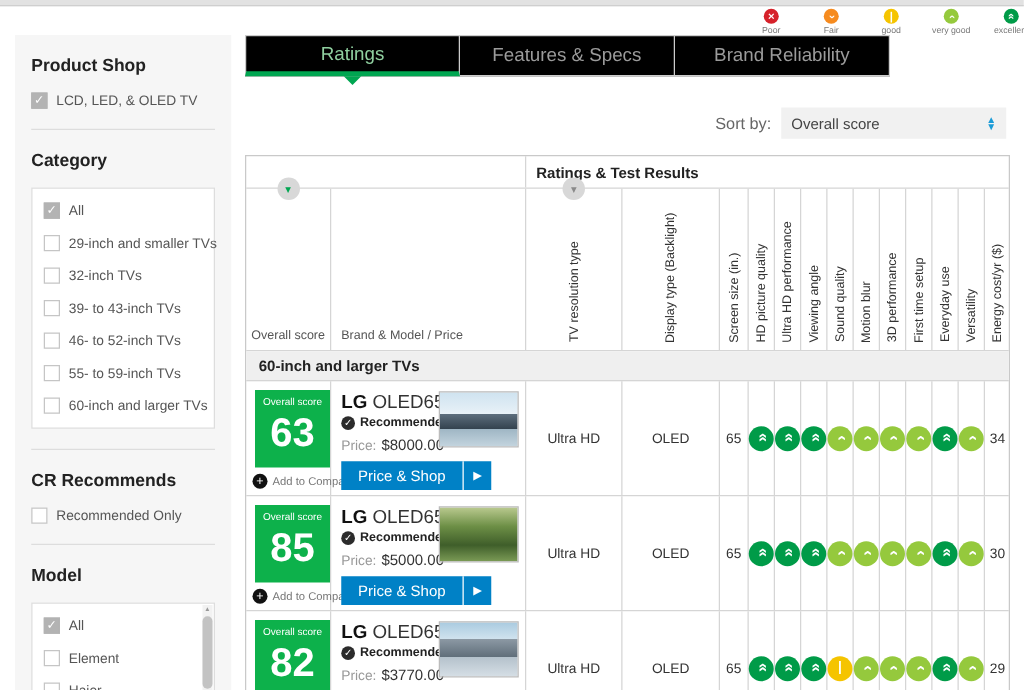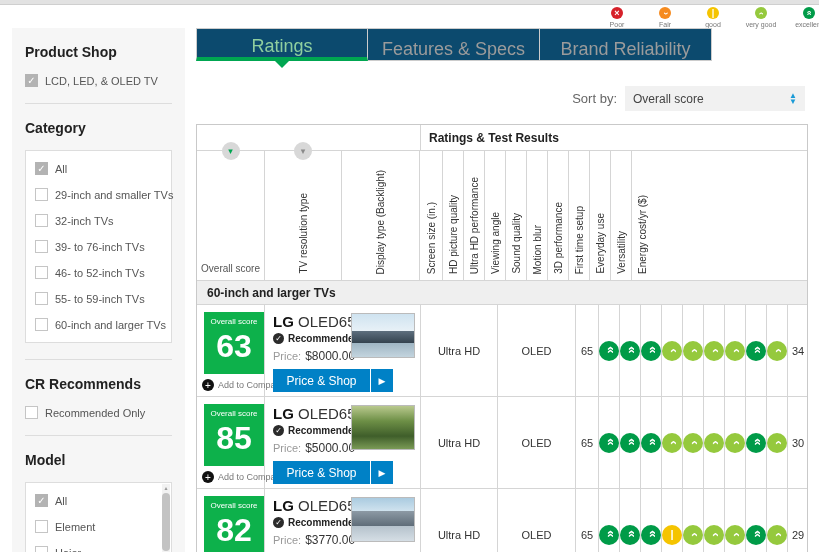--- a/index.html
+++ b/index.html
@@ -36,22 +36,22 @@
   .cb-lbl { font-size:11px; color:#555; white-space:nowrap; }
   .list-box { background:#fff; border:1px solid #ddd; padding:11px 9px; position:relative; }
   .brand-box { height:120px; overflow:hidden; }
   .sb-track { position:absolute; right:1px; top:1px; width:8px; height:118px; background:#f2f2f2; }
   .sb-thumb { position:absolute; right:1px; top:10px; width:8px; height:58px; background:#c3c3c3; border-radius:4px; }
   .sb-arrow { position:absolute; right:1px; top:1px; width:8px; font-size:6px; color:#999; text-align:center; }
 
   
   .main { position:absolute; left:196px; top:0; width:623px; height:552px; }
   .tabs { position:absolute; left:0; top:28px; display:flex; }
-  .tab { width:172px; height:33px; border:1px solid #ccc; display:flex; align-items:flex-end; justify-content:center;
-         font-size:18px; color:#9b9b9b; background:#0c4a6e; cursor:pointer; position:relative; }
+  .tab { width:172px; height:33px; border:1px solid #ccc; display:flex; align-items:center; justify-content:center;
+         font-size:15px; color:#9b9b9b; background:#000000; cursor:pointer; position:relative; }
   .tab + .tab { border-left:none; }
   .tab.active { color:#8fcf9f; border-bottom:4px solid #00a651; }
   .tab.active .tri { position:absolute; left:50%; bottom:-11px; margin-left:-7px; width:0; height:0;
          border-left:7px solid transparent; border-right:7px solid transparent; border-top:7px solid #00a651; }
 
   .models-line { position:absolute; left:2px; top:91px; font-size:13px; color:#333; }
   .models-line b { font-weight:bold; }
   .models-line span { margin-right:3px; }
 
   .sortby { position:absolute; right:14px; top:86px; display:flex; align-items:center; }
@@ -171,21 +171,21 @@
       <div class="cb-row">
         <span class="cb"></span>
         <span class="cb-lbl">29-inch and smaller TVs</span>
       </div>
       <div class="cb-row">
         <span class="cb"></span>
         <span class="cb-lbl">32-inch TVs</span>
       </div>
       <div class="cb-row">
         <span class="cb"></span>
-        <span class="cb-lbl">39- to 76-inch TVs</span>
+        <span class="cb-lbl">39- to 43-inch TVs</span>
       </div>
       <div class="cb-row">
         <span class="cb"></span>
         <span class="cb-lbl">46- to 52-inch TVs</span>
       </div>
       <div class="cb-row">
         <span class="cb"></span>
         <span class="cb-lbl">55- to 59-inch TVs</span>
       </div>
       <div class="cb-row">
@@ -251,20 +251,23 @@
   <div class="rtable">
     <div class="trow hrow1">
       <div class="h-left"></div>
       <div class="h-right">Ratings &amp; Test Results</div>
     </div>
     <div class="trow hrow2" id="header-row">
         <div class="cell c-overall hcell">
           <div class="sort-circle green">▾</div>
           <div class="hlabel">Overall score</div>
         </div>
+        <div class="cell c-brand hcell" style="align-items: flex-start; padding-left: 8px;">
+          <div class="hlabel">Brand &amp; Model / Price</div>
+        </div>
         <div class="cell c-res hcell">
           <div class="sort-circle">▾</div>
           <div class="rot">TV resolution type</div>
         </div>
         <div class="cell c-disp hcell">
           <div class="rot">Display type (Backlight)</div>
         </div>
         <div class="cell c-size hcell">
           <div class="rot">Screen size (in.)</div>
         </div>

